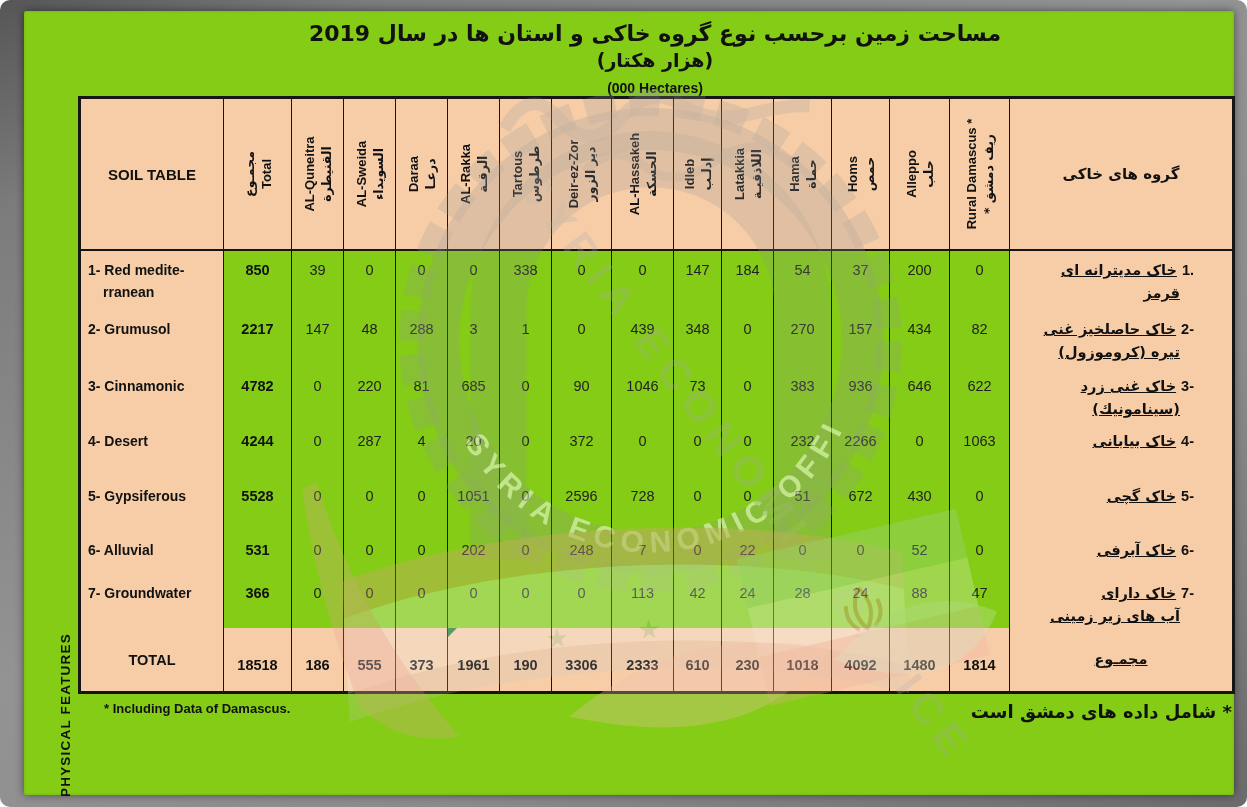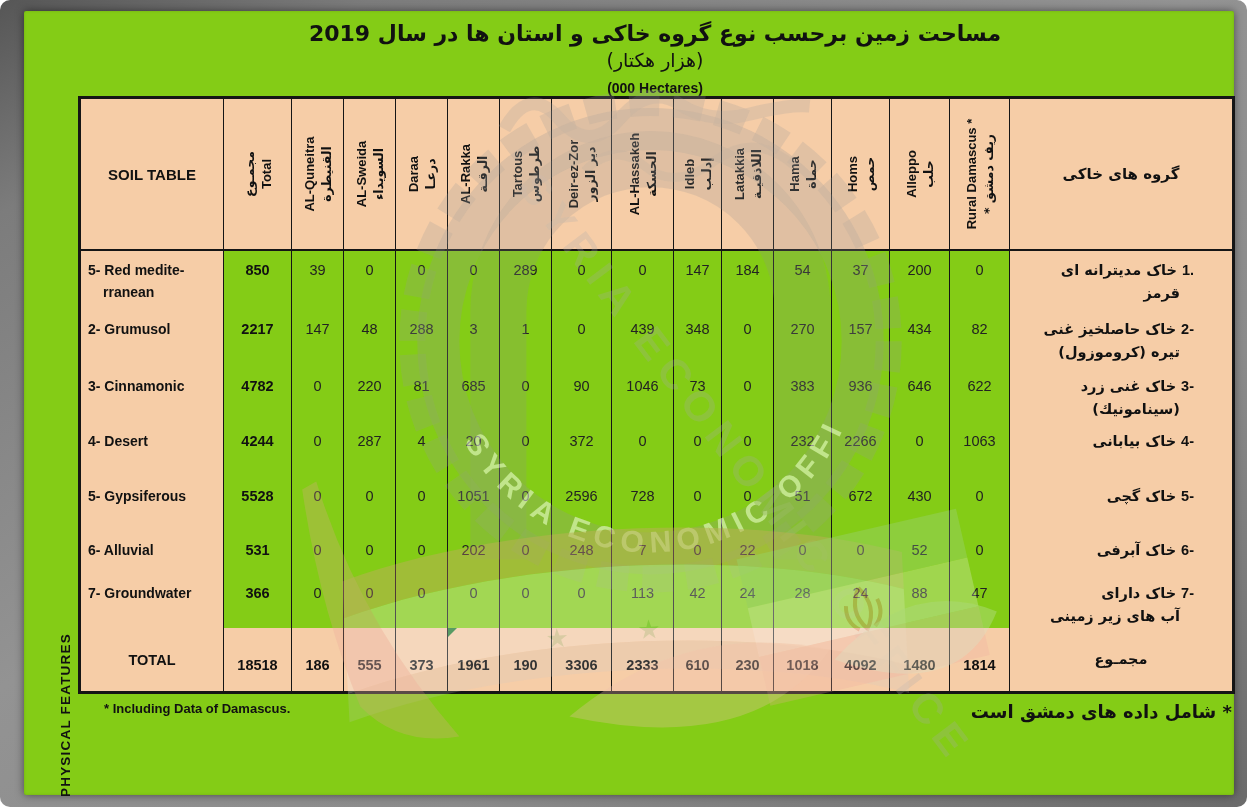--- a/index.html
+++ b/index.html
@@ -13,21 +13,21 @@
     background:linear-gradient(150deg,#565656 0%,#7c7c7c 14%,#939393 45%,#8b8b8b 70%,#6b6b6b 100%);
   }
   .page{
     position:absolute;left:24px;top:11px;right:13px;bottom:12px;
     background:#84cc16;border-radius:2px;
     box-shadow:0 0 9px rgba(0,0,0,.5), inset 0 0 3px rgba(0,0,0,.15);
   }
   
   .header-block{width:1154px;margin-left:54px;text-align:center;padding-top:10px;}
   .title-fa{font-size:22px;font-weight:bold;direction:rtl;font-family:"DejaVu Sans","Liberation Sans",sans-serif;color:#111;}
-  .subtitle-fa{font-size:19px;font-weight:normal;direction:rtl;margin-top:3px;font-family:"DejaVu Sans","Liberation Sans",sans-serif;color:#111;}
+  .subtitle-fa{font-size:19px;font-weight:bold;direction:rtl;margin-top:3px;font-family:"DejaVu Sans","Liberation Sans",sans-serif;color:#111;}
   .title-en{font-size:15.5px;font-weight:bold;margin-top:11px;letter-spacing:.2px;color:#111;}
   .subtitle-en{font-size:14px;font-weight:bold;margin-top:9px;color:#111;}
   .table-labels{width:1154px;margin:13px 0 5px 54px;display:flex;justify-content:space-between;align-items:flex-end;}
   .table-label-en{font-size:13.5px;font-weight:bold;padding-left:20px;color:#111;}
   .table-label-fa{font-size:14.5px;font-weight:bold;direction:rtl;font-family:"DejaVu Sans","Liberation Sans",sans-serif;color:#111;}
   
   table{border-collapse:collapse;table-layout:fixed;width:1154px;margin-left:54px;border:3px solid #151515;position:relative;z-index:1;}
   th,td{border-left:1.5px solid #151515;border-right:1.5px solid #151515;padding:0;vertical-align:top;}
   thead th{border-bottom:2.5px solid #151515;height:150px;background:#f6cda7;position:relative;}
   .corner{font-size:15px;font-weight:bold;text-align:center;vertical-align:middle;color:#111;}
@@ -38,21 +38,21 @@
   .v-en{font-weight:bold;font-size:13px;color:#111;white-space:nowrap;}
   .v-ar{font-weight:bold;font-size:12.5px;color:#111;direction:rtl;white-space:nowrap;
         font-family:"DejaVu Sans","Liberation Sans",sans-serif;}
   td.num{font-size:14.5px;color:#222;text-align:center;padding-top:11px;}
   td.total-val{font-weight:bold;color:#111;}
   td.name-cell{background:#f6cda7;font-weight:bold;font-size:14px;color:#111;
                padding:9px 3px 0 7px;line-height:1.55;}
   .name-l2{padding-left:15px;}
   td.fa-cell{background:#f6cda7;font-weight:bold;font-size:14.5px;color:#111;
              padding:8px 38px 0 4px;line-height:1.6;
-             font-family:"DejaVu Sans","Liberation Sans",sans-serif;}
+             font-family:"DejaVu Sans","Liberation Sans",sans-serif;text-decoration:underline;}
   .fa-line{direction:rtl;text-align:right;}
   .fa-indent{padding-left:0;padding-right:14px;}
   .fa-num{display:inline-block;direction:ltr;unicode-bidi:isolate;margin-left:5px;
           font-family:"Liberation Sans",sans-serif;}
   tr.total-row td{background:#f6cda7;vertical-align:middle;font-weight:bold;font-size:14.5px;
                   color:#111;text-align:center;height:52px;}
   tr.total-row td.fa-cell{padding:0;text-align:center;}
   tr.total-row td.name-cell{padding:0;text-align:center;font-size:14.5px;}
   .gtri{position:absolute;top:0;left:0;width:0;height:0;
         border-top:9px solid #1d7a2e;border-right:9px solid transparent;}
@@ -188,29 +188,29 @@
               <div class="v-en">Rural Damascus *</div>
               <div class="v-ar">ريف دمشق *</div>
             </div>
           </th>
           <th class="facol-h">گروه های خاکی</th>
         </tr>
       </thead>
       <tbody>
         <tr style="height: 60px;">
           <td class="name-cell">
-            <div>5- Red medite-</div>
+            <div>1- Red medite-</div>
             <div class="name-l2">rranean</div>
           </td>
           <td class="num total-val">850</td>
           <td class="num">39</td>
           <td class="num">0</td>
           <td class="num">0</td>
           <td class="num">0</td>
-          <td class="num">289</td>
+          <td class="num">338</td>
           <td class="num">0</td>
           <td class="num">0</td>
           <td class="num">147</td>
           <td class="num">184</td>
           <td class="num">54</td>
           <td class="num">37</td>
           <td class="num">200</td>
           <td class="num">0</td>
           <td class="fa-cell">
             <div class="fa-line"><span class="fa-num">1.</span><span class="fa-txt">خاک مدیترانه ای</span></div>

